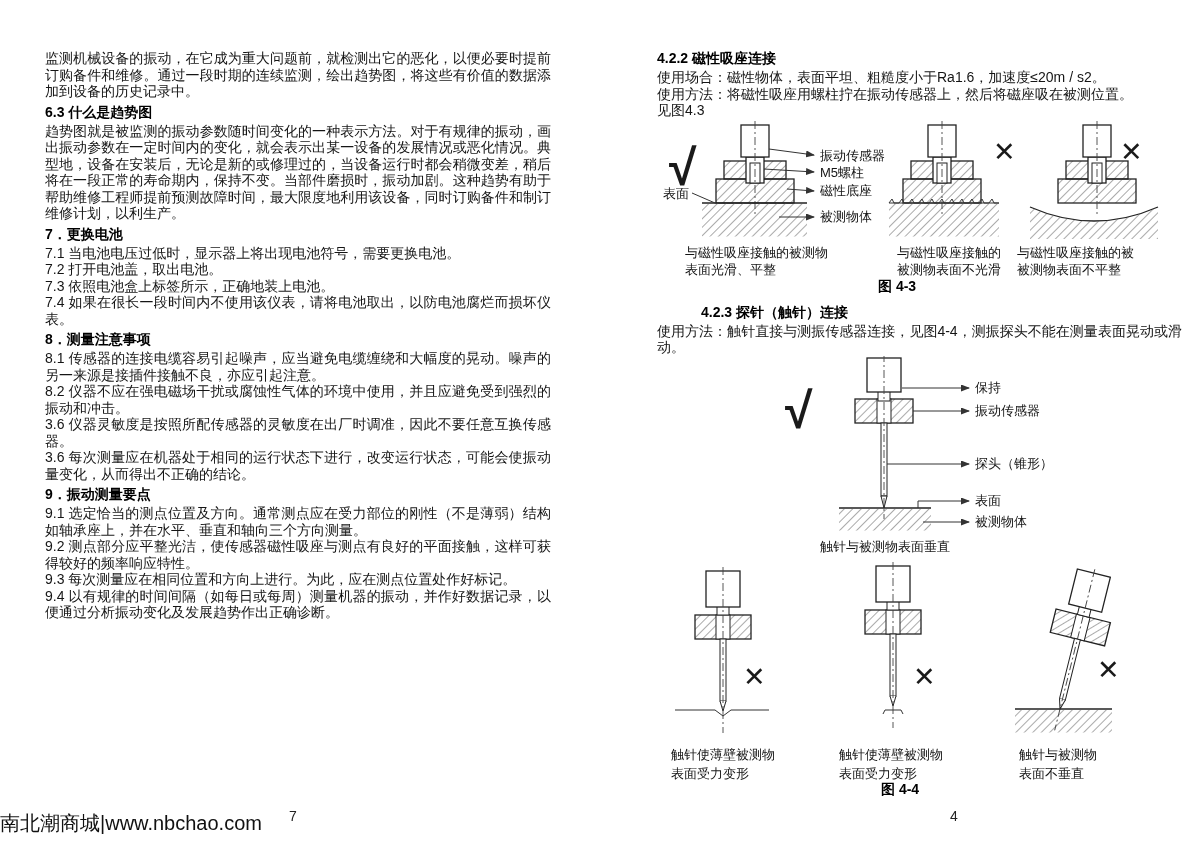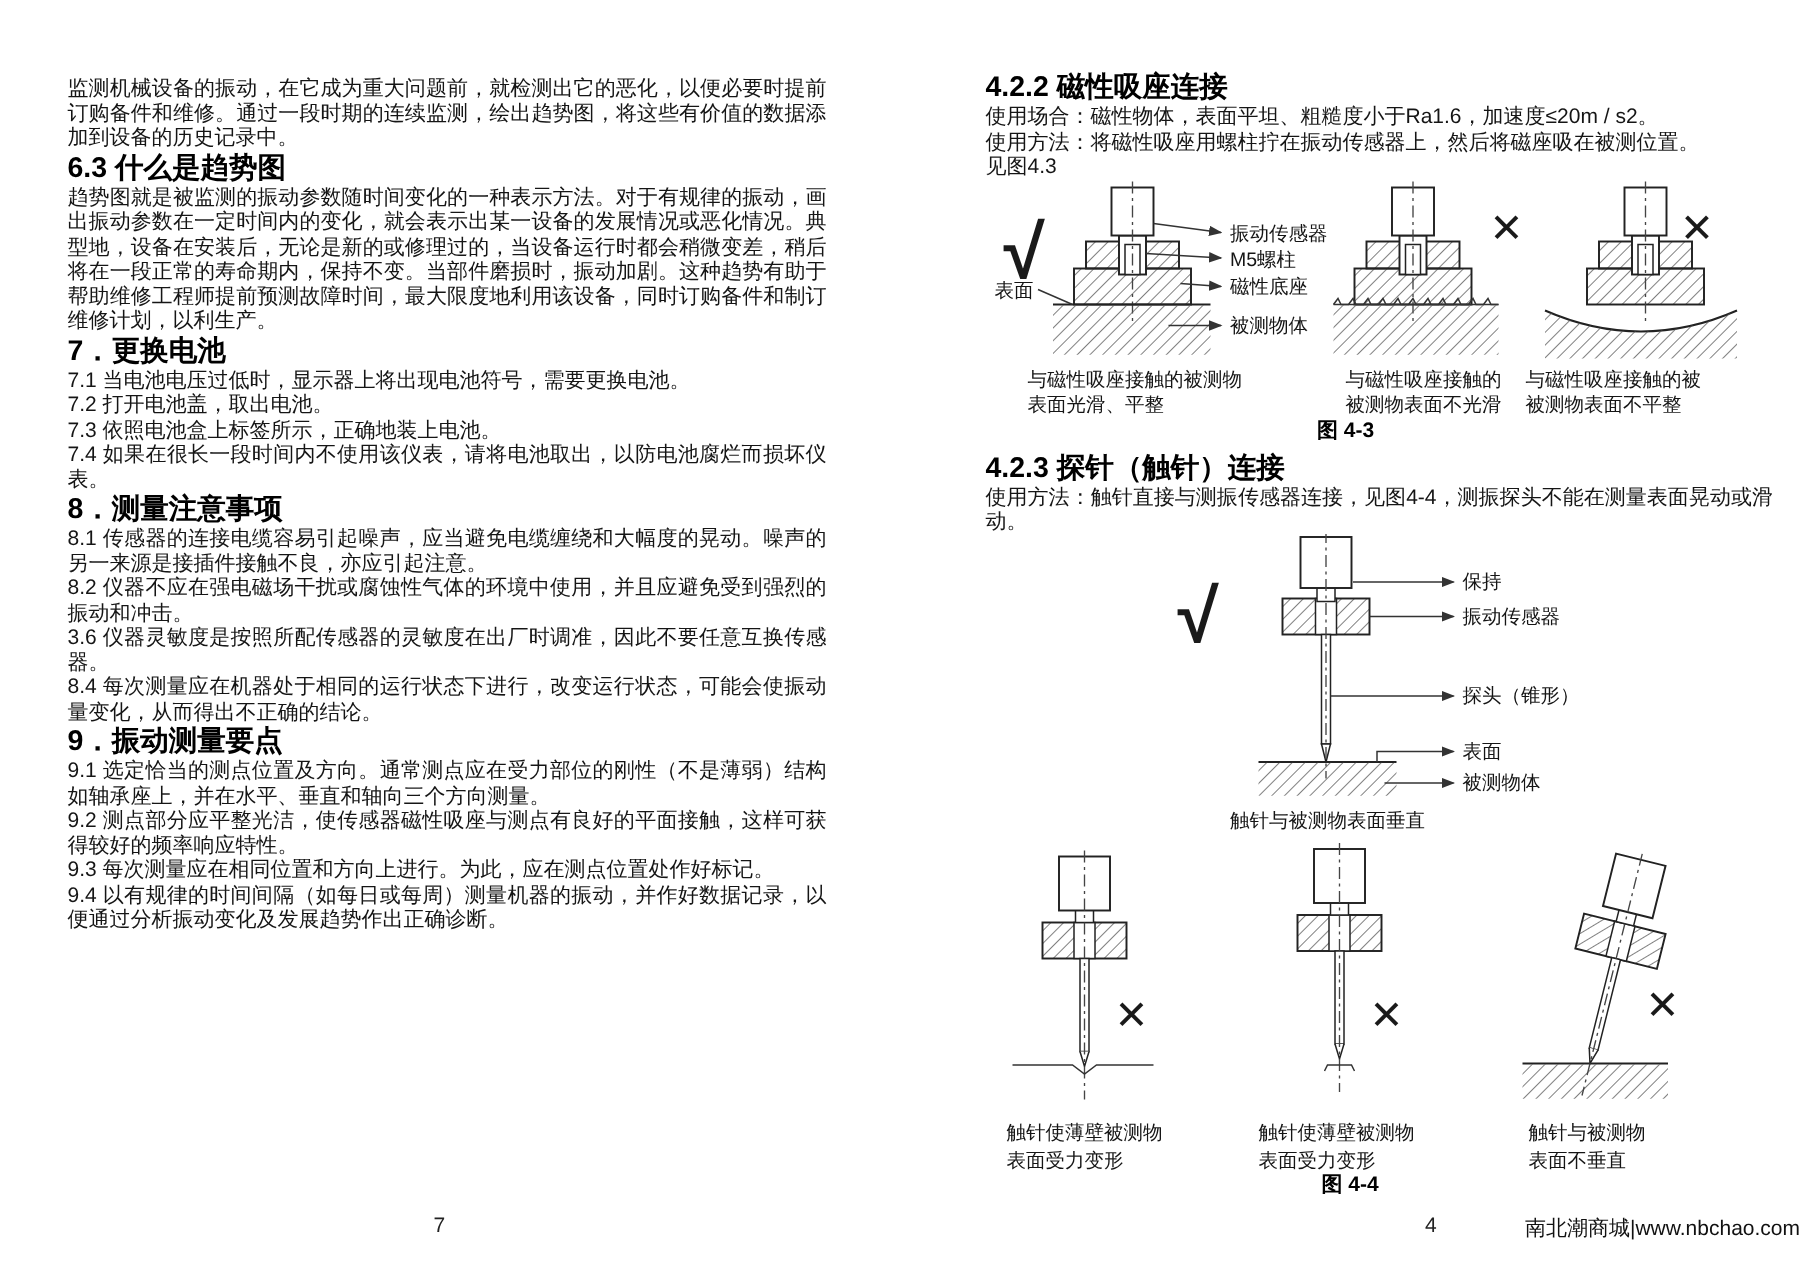--- a/index.html
+++ b/index.html
@@ -4,54 +4,54 @@
 <style>
   html,body{margin:0;padding:0;}
   body{
     width:1200px;height:848px;position:relative;background:#ffffff;
     font-family:"Liberation Sans","DejaVu Sans",sans-serif;color:#111;
     overflow:hidden;
   }
   .page-left{position:absolute;left:45px;top:50px;width:506px;}
   .page-right{position:absolute;left:657px;top:46px;width:525px;}
   .p{font-size:14px;line-height:16.5px;margin:0;text-align:justify;color:#151515;}
-  .h{font-size:19px;line-height:17px;font-weight:bold;margin:4px 0 2px;color:#000;}
+  .h{font-size:14px;line-height:17px;font-weight:bold;margin:4px 0 2px;color:#000;}
   .fig{display:block;}
   .fig text{font-family:"Liberation Sans","DejaVu Sans",sans-serif;}
   .pt{stroke:#222;stroke-width:1.3;}
   .pt1{stroke:#222;stroke-width:1;}
   .ln{stroke:#222;stroke-width:1.3;fill:none;}
   .thin{stroke:#333;stroke-width:1;fill:none;}
   .cl{stroke:#444;stroke-width:0.9;stroke-dasharray:8 3 2 3;fill:none;}
   .lbl{font-size:13px;fill:#151515;}
   .cap{font-size:13px;fill:#151515;}
   .ft{font-size:14px;font-weight:bold;fill:#000;}
   .xm{font-size:27px;font-weight:bold;fill:#1a1a1a;}
   .ck{font-size:50px;font-weight:bold;fill:#1a1a1a;}
   .footer-num{position:absolute;font-size:14px;color:#222;}
-  .footer-site{position:absolute;left:0;right:0;top:810px;text-align:right;font-size:14px;color:#111;}
-  .mt{margin-top:7px;}
+  .footer-site{position:absolute;left:0;right:0;top:810px;text-align:left;font-size:20px;color:#111;}
+  .mt{margin-top:7px;margin-left:44px;}
 </style>
 </head>
 <body>
 
 <div class="page-left">
   <p class="p">监测机械设备的振动，在它成为重大问题前，就检测出它的恶化，以便必要时提前订购备件和维修。通过一段时期的连续监测，绘出趋势图，将这些有价值的数据添加到设备的历史记录中。</p>
   <div class="h">6.3 什么是趋势图</div>
   <p class="p">趋势图就是被监测的振动参数随时间变化的一种表示方法。对于有规律的振动，画出振动参数在一定时间内的变化，就会表示出某一设备的发展情况或恶化情况。典型地，设备在安装后，无论是新的或修理过的，当设备运行时都会稍微变差，稍后将在一段正常的寿命期内，保持不变。当部件磨损时，振动加剧。这种趋势有助于帮助维修工程师提前预测故障时间，最大限度地利用该设备，同时订购备件和制订维修计划，以利生产。</p>
   <div class="h">7．更换电池</div>
   <p class="p">7.1 当电池电压过低时，显示器上将出现电池符号，需要更换电池。</p>
   <p class="p">7.2 打开电池盖，取出电池。</p>
   <p class="p">7.3 依照电池盒上标签所示，正确地装上电池。</p>
   <p class="p">7.4 如果在很长一段时间内不使用该仪表，请将电池取出，以防电池腐烂而损坏仪表。</p>
   <div class="h">8．测量注意事项</div>
   <p class="p">8.1 传感器的连接电缆容易引起噪声，应当避免电缆缠绕和大幅度的晃动。噪声的另一来源是接插件接触不良，亦应引起注意。</p>
   <p class="p">8.2 仪器不应在强电磁场干扰或腐蚀性气体的环境中使用，并且应避免受到强烈的振动和冲击。</p>
   <p class="p">3.6 仪器灵敏度是按照所配传感器的灵敏度在出厂时调准，因此不要任意互换传感器。</p>
-  <p class="p">8.4 每次测量应在机器处于相同的运行状态下进行，改变运行状态，可能会使振动量变化，从而得出不正确的结论。</p>
+  <p class="p">3.6 每次测量应在机器处于相同的运行状态下进行，改变运行状态，可能会使振动量变化，从而得出不正确的结论。</p>
   <div class="h">9．振动测量要点</div>
   <p class="p">9.1 选定恰当的测点位置及方向。通常测点应在受力部位的刚性（不是薄弱）结构如轴承座上，并在水平、垂直和轴向三个方向测量。</p>
   <p class="p">9.2 测点部分应平整光洁，使传感器磁性吸座与测点有良好的平面接触，这样可获得较好的频率响应特性。</p>
   <p class="p">9.3 每次测量应在相同位置和方向上进行。为此，应在测点位置处作好标记。</p>
   <p class="p">9.4 以有规律的时间间隔（如每日或每周）测量机器的振动，并作好数据记录，以便通过分析振动变化及发展趋势作出正确诊断。</p>
 </div>
 
 <div class="page-right">
   <div class="h">4.2.2 磁性吸座连接</div>
   <p class="p">使用场合：磁性物体，表面平坦、粗糙度小于Ra1.6，加速度≤20m / s2。</p>

